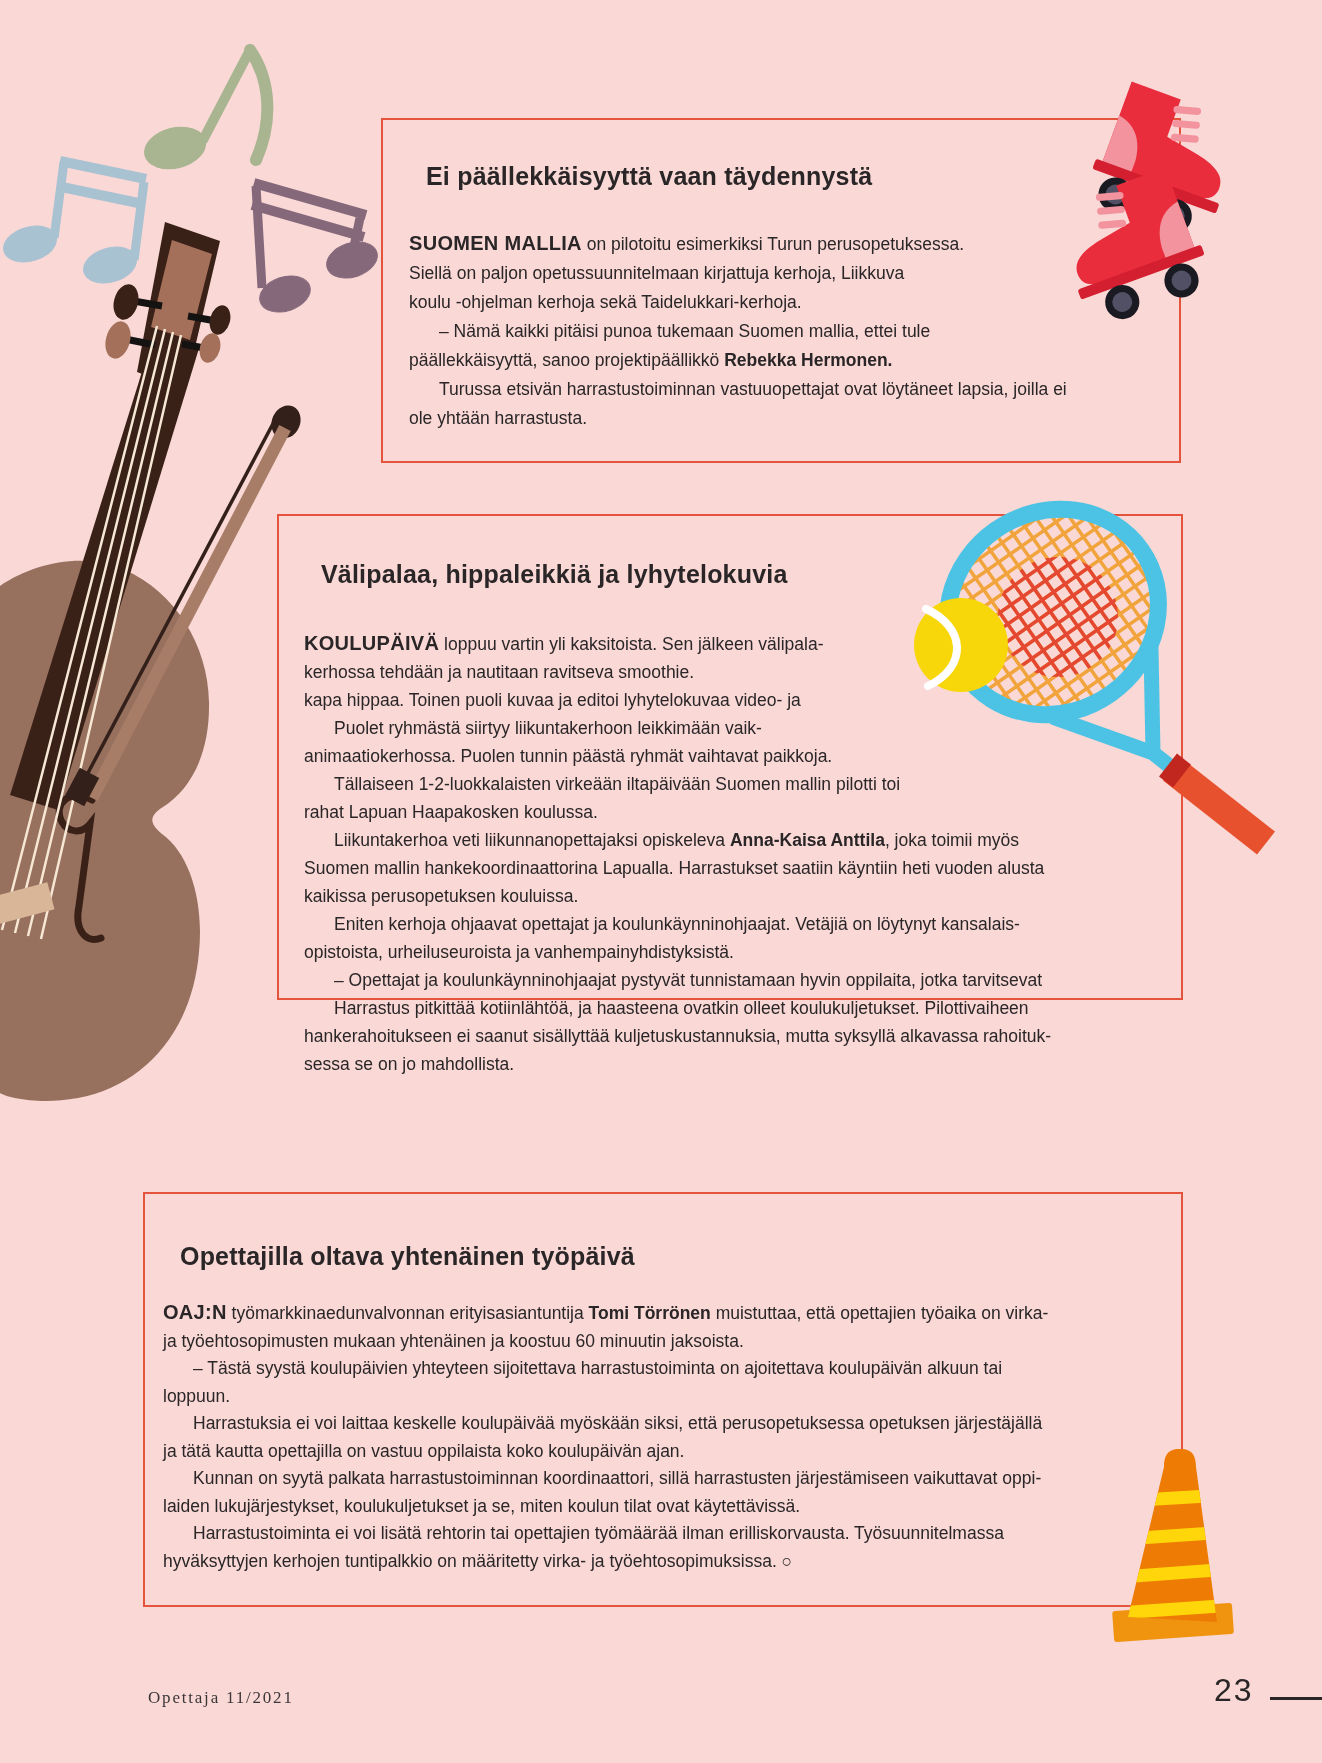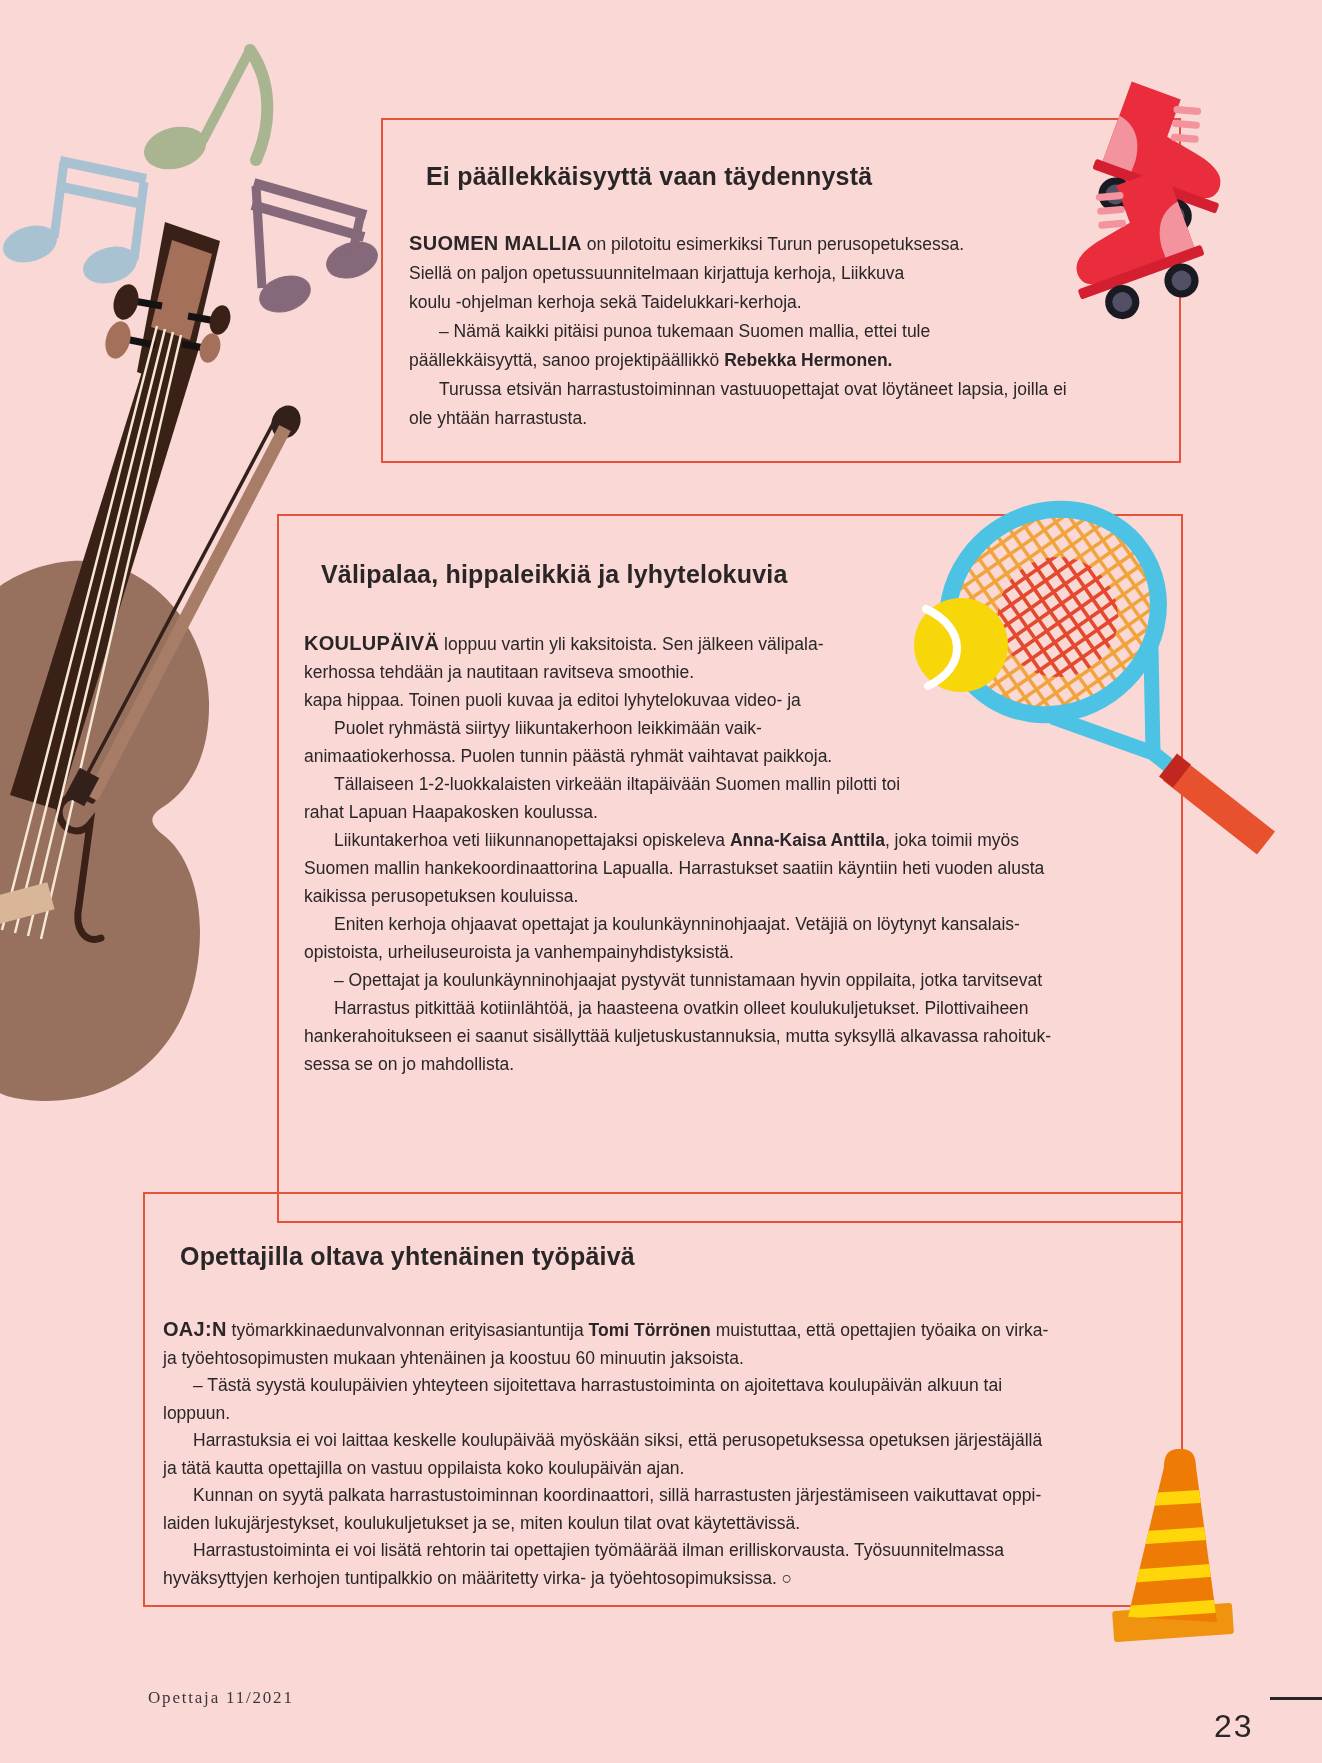--- a/index.html
+++ b/index.html
@@ -17,32 +17,32 @@
   .article-box .title{
     margin:17px;font-weight:bold;font-size:25px;line-height:30px;letter-spacing:.2px;
   }
   .article-box .body{font-size:17.5px}
   .line{white-space:nowrap}
   .ind{padding-left:30px}
   .lead{font-weight:bold;font-size:20px;letter-spacing:.3px}
   .b{font-weight:bold}
   .box1{left:381px;top:118px;width:800px;height:345px;padding:24px 18px 0 26px}
   .box1 .body{margin-top:38px;line-height:29px}
-  .box2{left:277px;top:514px;width:906px;height:709px;padding:26px 18px 0 25px}
+  .box2{left:277px;top:514px;width:906px;height:486px;padding:26px 18px 0 25px}
   .box2 .body{margin-top:40px;line-height:28px}
   .box3{left:143px;top:1192px;width:1040px;height:415px;padding:30px 16px 4px 18px}
-  .box3 .body{margin-top:45px;line-height:27.5px}
+  .box3 .body{margin-top:28px;line-height:27.5px}
   .footer-mag{
     position:absolute;left:148px;top:1688px;
     font-family:Liberation Serif, serif;font-size:17px;letter-spacing:1.8px;
     color:var(--footer_text,#3b3637);
   }
   .page-num{
     position:absolute;left:1214px;top:1672px;
-    font-size:32px;font-weight:400;letter-spacing:2px;color:var(--text,#2a2627);margin-top:36px;
+    font-size:32px;font-weight:400;letter-spacing:2px;color:var(--text,#2a2627);
   }
   .page-rule{
     position:absolute;left:1270px;top:1697px;width:52px;height:3px;
     background:var(--text,#2a2627);
   }
 </style>
 </head>
 <body>
 
 <div class="page">

